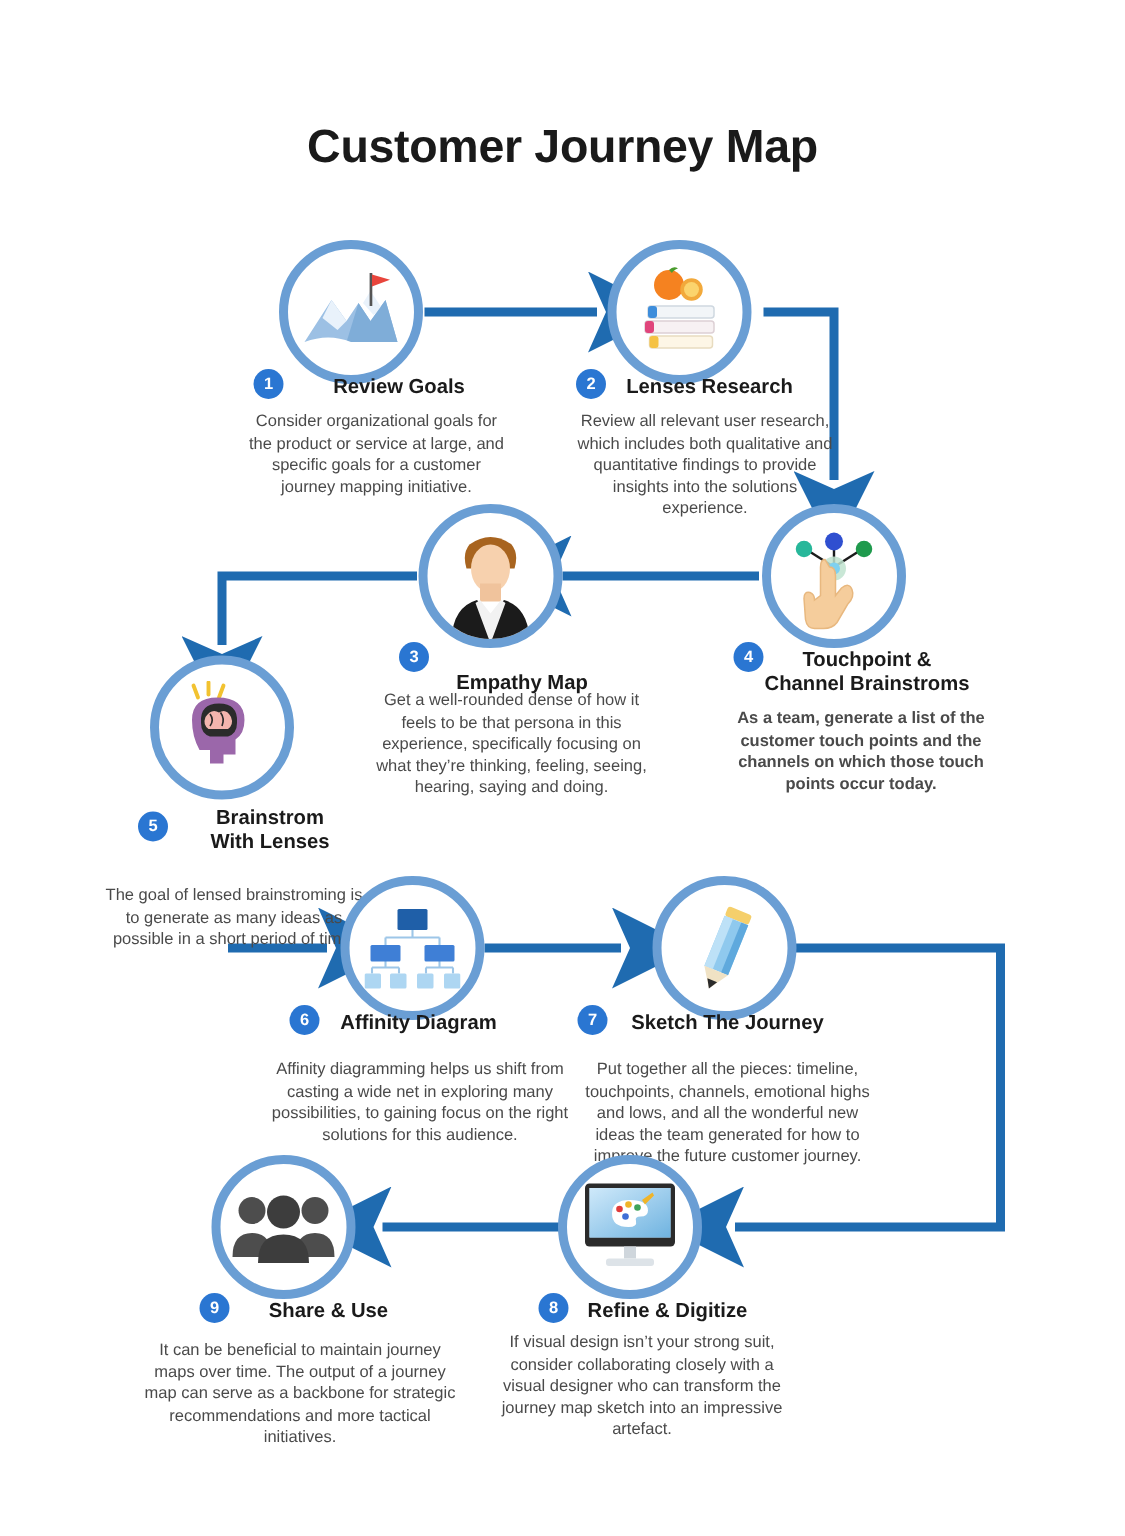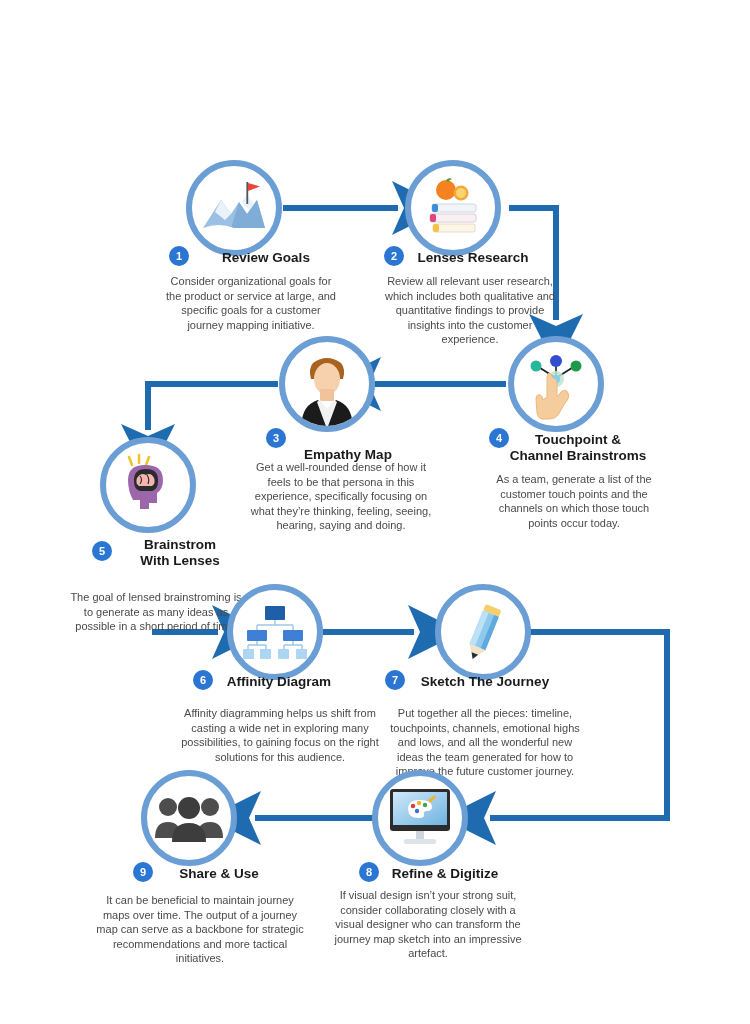--- a/index.html
+++ b/index.html
@@ -22,20 +22,21 @@
           color:#1a1a1a;line-height:1.18;}
   .ndesc{position:absolute;text-align:center;font-size:11px;color:#4a4a4a;
          line-height:1.32;}
   .ic{display:block;}
 </style>
 </head>
 <body>
 
 <div class="canvas">
 
+  <div class="title">Customer Journey Map</div>
 
   <svg class="wires" viewBox="0 0 750 1024">
     <defs>
       <marker id="ah-r" markerWidth="9" markerHeight="9" refX="1" refY="4.5" orient="auto">
         <path d="M0,0 L9,4.5 L0,9 L2,4.5 Z" fill="#1f6bb0"></path>
       </marker>
     </defs>
     <g stroke="#1f6bb0" stroke-width="6" fill="none">
 
       <path d="M283,208 L398,208" marker-end="url(#ah-r)"></path>
@@ -85,21 +86,21 @@
           <rect x="10" y="26" width="6" height="8" rx="2" fill="#3d8ddb"></rect>
           <rect x="8" y="36" width="46" height="8" rx="2" fill="#f7f1f3" stroke="#ddd0d5"></rect>
           <rect x="8" y="36" width="6" height="8" rx="2" fill="#e0457b"></rect>
           <rect x="11" y="46" width="42" height="8" rx="2" fill="#fdf6e6" stroke="#e8dcc0"></rect>
           <rect x="11" y="46" width="6" height="8" rx="2" fill="#f5c243"></rect>
         </g>
       </svg>
     </div>
     <div class="badge" style="left:384px;top:246px;">2</div>
     <div class="nlabel" style="left:382px;top:250px;width:182px;">Lenses Research</div>
-    <div class="ndesc" style="left:382px;top:274px;width:176px;">Review all relevant user research, which includes both qualitative and quantitative findings to provide insights into the customer experience.</div>
+    <div class="ndesc" style="left:382px;top:274px;width:176px;">Review all relevant user research, which includes both qualitative and quantitative findings to provide insights into the solutions experience.</div>
   </div>
 
   <div class="node">
     <div class="circle" style="left:279px;top:336px;width:96px;height:96px;">
       <svg class="ic" width="72" height="76" viewBox="0 0 72 76" style="margin-top:14px;">
         <path d="M22 10 q14 -10 28 0 q5 6 2 16 l-32 0 q-3 -10 2 -16 z" fill="#a8641f"></path>
         <ellipse cx="36" cy="26" rx="13" ry="16" fill="#f7d1ae"></ellipse>
         <rect x="29" y="36" width="14" height="12" fill="#f0c39c"></rect>
         <path d="M10 76 q0 -24 17 -29 l9 10 l9 -10 q17 5 17 29 z" fill="#1b1b1b"></path>
         <path d="M29 47 l7 9 l7 -9 l3 2 l-10 27 l-10 -27 z" fill="#f2f2f2"></path>
@@ -122,21 +123,21 @@
         <circle cx="13" cy="14" r="5.5" fill="#27b79a"></circle>
         <circle cx="53" cy="14" r="5.5" fill="#1f9a4d"></circle>
         <circle cx="33" cy="27" r="8" fill="#bfe3cf" opacity="0.85"></circle>
         <circle cx="33" cy="27" r="4" fill="#7fd1f0"></circle>
         <path d="M30 26 q4 0 4 6 l0 13 l4 -5 q5 -4 7 1 q2 5 -3 10 l-7 12 q-3 4 -9 4 l-6 0 q-5 0 -6 -6 l-1 -14 q0 -5 4 -4 q3 1 3 5 l4 -3 l0 -19 q0 -5 3 -5 z" fill="#f5cd9c" stroke="#e8b87f" stroke-width="1"></path>
       </svg>
     </div>
     <div class="badge" style="left:489px;top:428px;">4</div>
     <div class="nlabel" style="left:485px;top:432px;width:186px;white-space:pre-line;">Touchpoint &amp;
 Channel Brainstroms</div>
-    <div class="ndesc" style="left:485px;top:472px;width:178px;">As a team, generate a list of the customer touch points and the channels on which those touch points occur today.</div>
+    <div class="ndesc" style="left:485px;top:472px;width:178px;font-weight:bold;">As a team, generate a list of the customer touch points and the channels on which those touch points occur today.</div>
   </div>
 
   <div class="node">
     <div class="circle" style="left:100px;top:437px;width:96px;height:96px;">
       <svg class="ic" width="64" height="62" viewBox="0 0 64 62">
         <g stroke="#f2c230" stroke-width="2.6" stroke-linecap="round">
           <line x1="16" y1="11" x2="13" y2="3"></line>
           <line x1="23" y1="9" x2="23" y2="1"></line>
           <line x1="30" y1="11" x2="33" y2="3"></line>
         </g>

